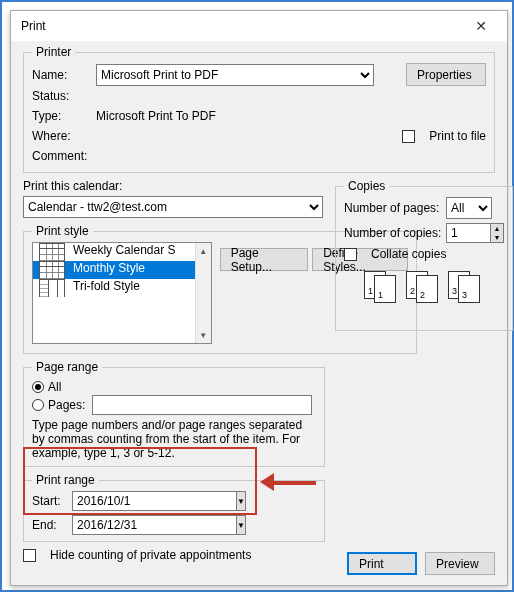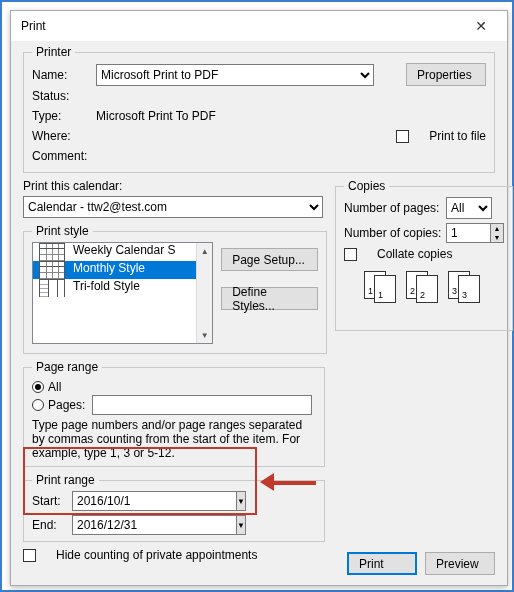--- a/index.html
+++ b/index.html
@@ -70,21 +70,21 @@
   .lbl { width: 64px; }
   select.combo {
     height: 22px;
     background: #fff;
     border: 1px solid #7a7a7a;
     font-size: 12px;
   }
   .checkbox {
     display: flex;
     align-items: center;
-    gap: 20px;
+    gap: 14px;
   }
   .checkbox .box {
     width: 13px;
     height: 13px;
     border: 1px solid #333;
     background: #fff;
     display: inline-block;
   }
   .btn {
     height: 23px;
@@ -295,21 +295,21 @@
     background: #e1e1e1;
   }
   .spinner .arrows div {
     flex: 1;
     font-size: 7px;
     display: flex;
     align-items: center;
     justify-content: center;
   }
   .tight { line-height: 16px; }
-  .psbuttons { display: flex; flex-direction: column; gap: 16px; margin-top: 6px;}
+  .psbuttons { display: flex; flex-direction: row; gap: 4px; margin-top: 6px;}
 </style>
 </head>
 <body>
 
 <div class="frame">
   <div class="dialog">
 
     <div class="titlebar">
       <span class="title-text">Print</span>
       <div class="close-btn">

